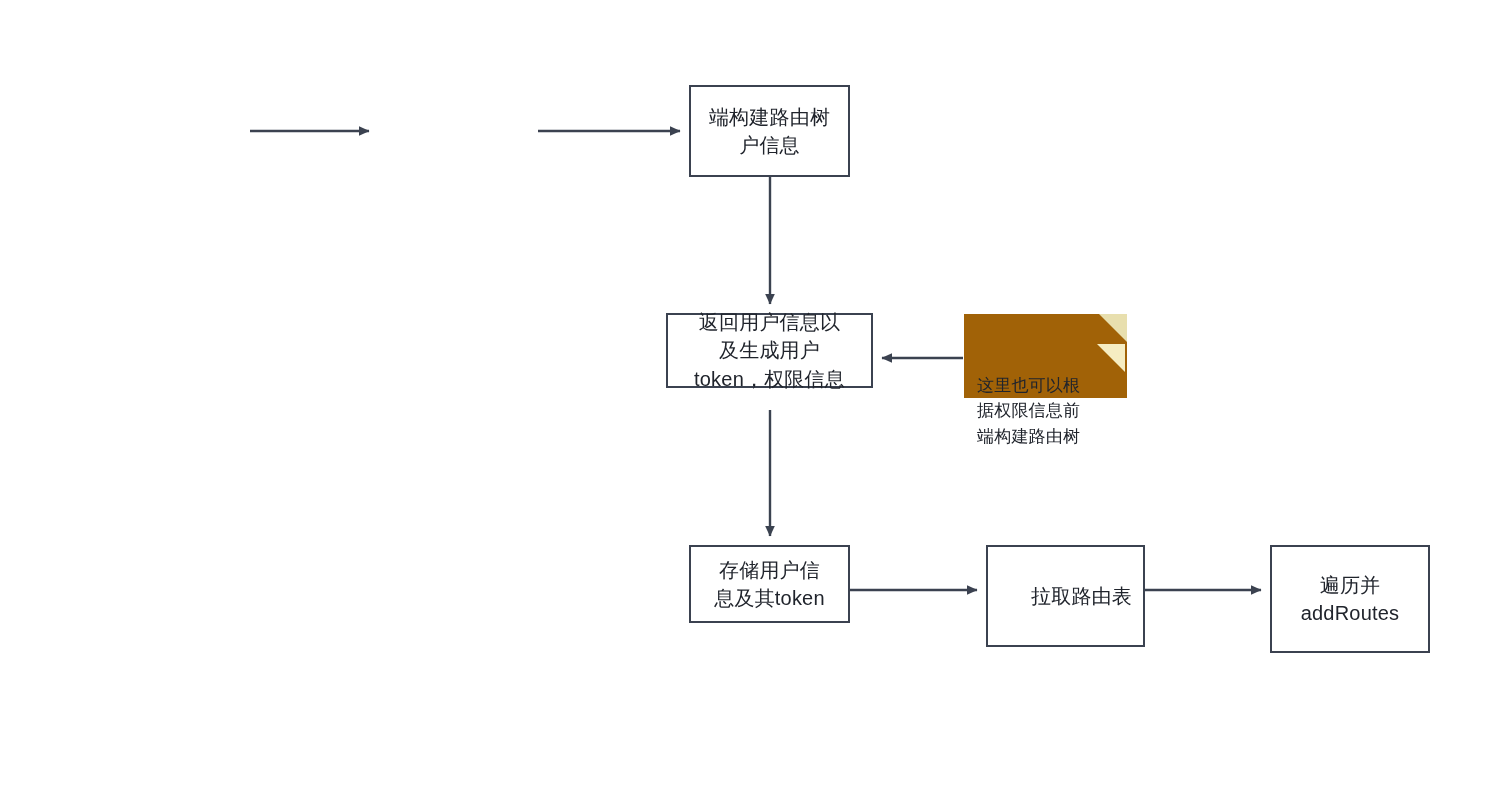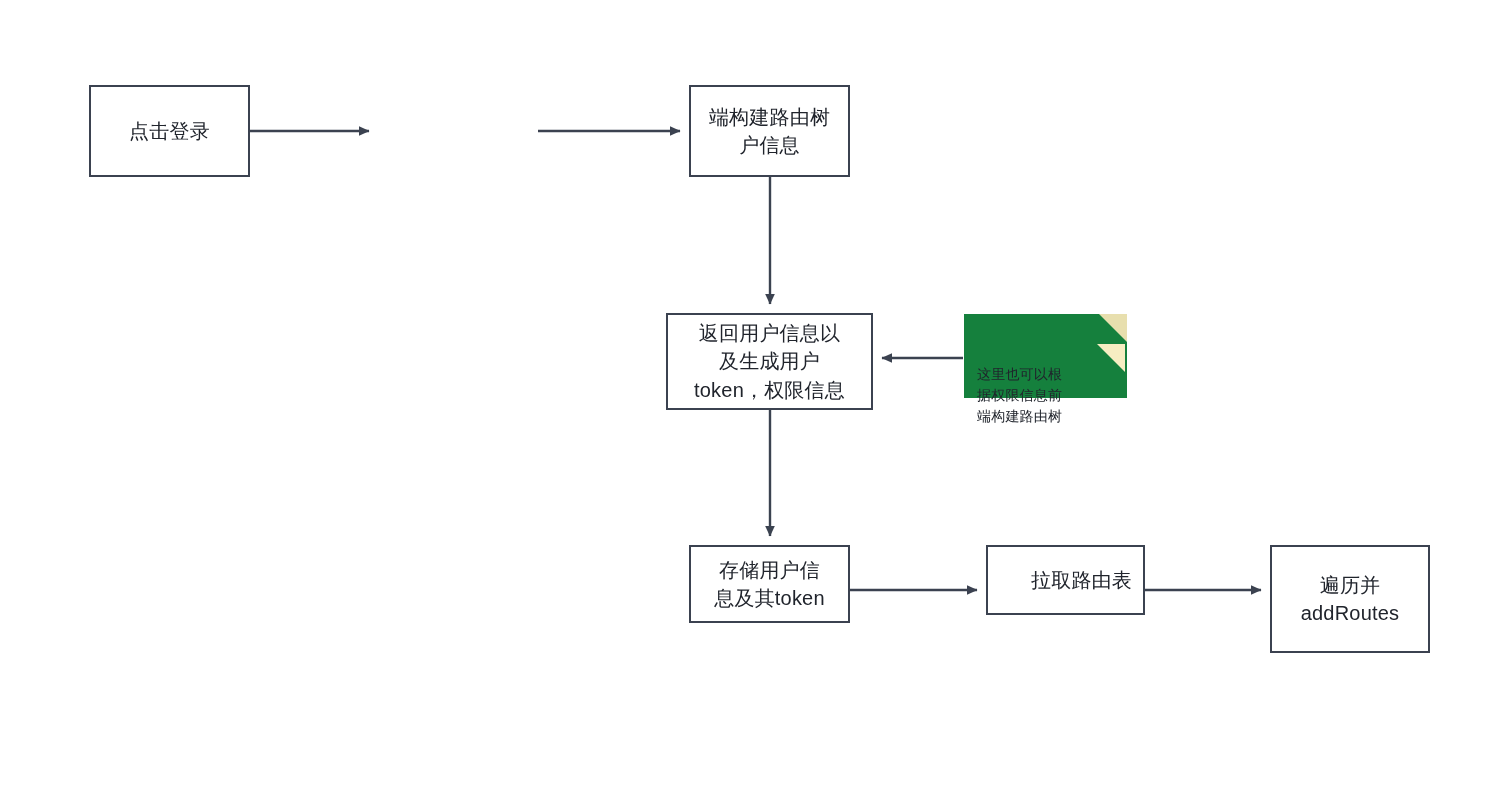--- a/index.html
+++ b/index.html
@@ -36,23 +36,23 @@
     color: #20242c;
     font-size: 20px;
     line-height: 1.42;
     letter-spacing: 0.2px;
     white-space: pre-line;
     z-index: 2;
   }
   .note {
     position: absolute;
     box-sizing: border-box;
-    background: #15803d;
+    background: #a16207;
     color: #20242c;
-    font-size: 14px;
+    font-size: 17px;
     line-height: 1.48;
     letter-spacing: 0.2px;
     white-space: pre-line;
     padding: 9px 10px 8px 13px;
     text-align: left;
     z-index: 2;
   }
   .note-fold {
     position: absolute;
     top: 0;
@@ -89,34 +89,33 @@
       <line x1="250" y1="131" x2="369" y2="131" marker-end="url(#arrowR)"></line>
       <line x1="538" y1="131" x2="680" y2="131" marker-end="url(#arrowR)"></line>
       <line x1="770" y1="177" x2="770" y2="304" marker-end="url(#arrowR)"></line>
       <line x1="963" y1="358" x2="882" y2="358" marker-end="url(#arrowR)"></line>
       <line x1="770" y1="410" x2="770" y2="536" marker-end="url(#arrowR)"></line>
       <line x1="850" y1="590" x2="977" y2="590" marker-end="url(#arrowR)"></line>
       <line x1="1145" y1="590" x2="1261" y2="590" marker-end="url(#arrowR)"></line>
     </g>
   </svg>
 
-  <div class="node" style="left:89px; top:85px; width:161px; height:92px;">点击登录</div>
 
 
   <div class="node" style="left:689px; top:85px; width:161px; height:92px;">端构建路由树
 户信息</div>
 
-  <div class="node" style="left:666px; top:313px; width:207px; height:97px;">返回用户信息以
+  <div class="node" style="left:666px; top:313px; width:207px; height:75px;">返回用户信息以
 及生成用户
 token，权限信息</div>
 
   <div class="node" style="left:689px; top:545px; width:161px; height:78px;">存储用户信
 息及其token</div>
 
-  <div class="node" style="left:986px; top:545px; width:159px; height:70px;padding-left:32px;">拉取路由表</div>
+  <div class="node" style="left:986px; top:545px; width:159px; height:102px;padding-left:32px;">拉取路由表</div>
 
   <div class="node" style="left:1270px; top:545px; width:160px; height:108px;">遍历并
 addRoutes</div>
 
   <div class="note" style="left:964px; top:314px; width:163px; height:84px;">
     <span class="note-fold">
       <span class="note-fold-inner"></span>
     </span>
     <span class="note-text">这里也可以根
 据权限信息前

